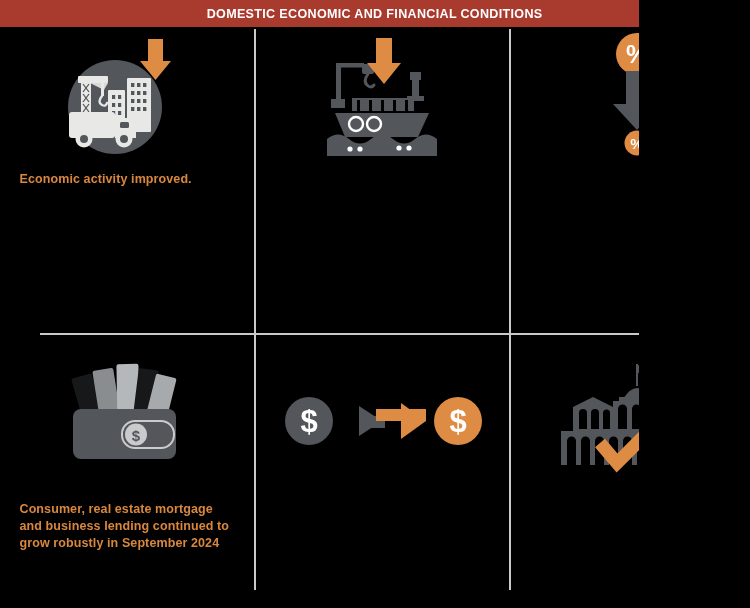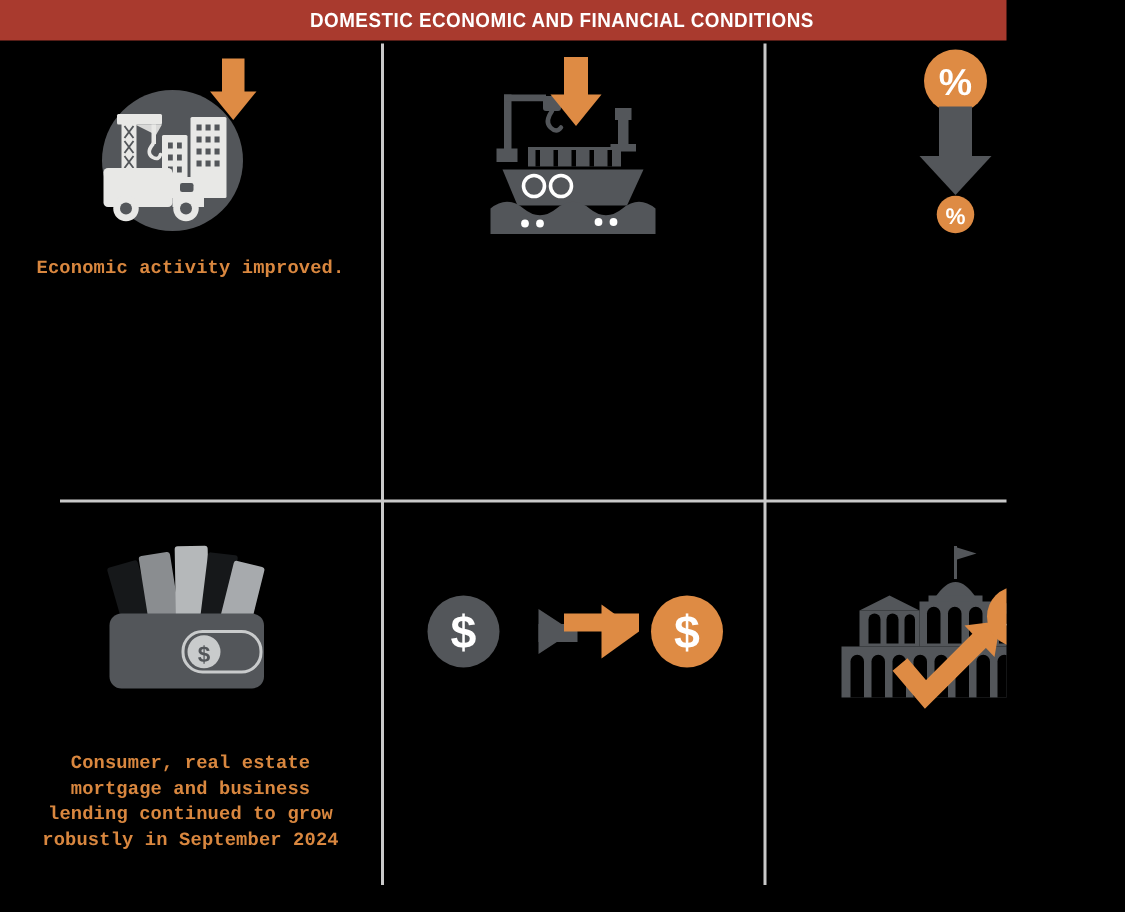--- a/index.html
+++ b/index.html
@@ -8,21 +8,20 @@
     padding: 0;
     background: #000000;
   }
   #page {
     position: relative;
     width: 639px;
     height: 608px;
     background: #000000;
     overflow: hidden;
     font-family: "Liberation Sans", sans-serif;
-    padding-left: 32px;
   }
 
   
   #header-bar {
     position: absolute;
     left: 0; top: 0;
     width: 750px; height: 27px;
     background: #A93A2E;
     display: flex;
     align-items: center;
@@ -71,24 +70,24 @@
     width: 250px;
     display: flex;
     align-items: flex-end;
     justify-content: center;
   }
   .caption {
     color: #D9873F;
     font-weight: bold;
     font-size: 12.5px;
     line-height: 17px;
-    text-align: center;
+    text-align: left;
     letter-spacing: 0.1px;
     width: 215px;
-    font-family: Liberation Mono, monospace;
+    font-family: Liberation Sans, sans-serif;
   }
 
   
   #cell-economic-activity { left: 2px;   top: 36px; }
   #cell-export-earnings   { left: 257px; top: 36px; }
   #cell-inflation         { left: 512px; top: 36px; }
   #cell-lending           { left: 2px;   top: 356px; }
   #cell-fx-market         { left: 257px; top: 356px; }
   #cell-gov-borrowing     { left: 512px; top: 356px; }
 

